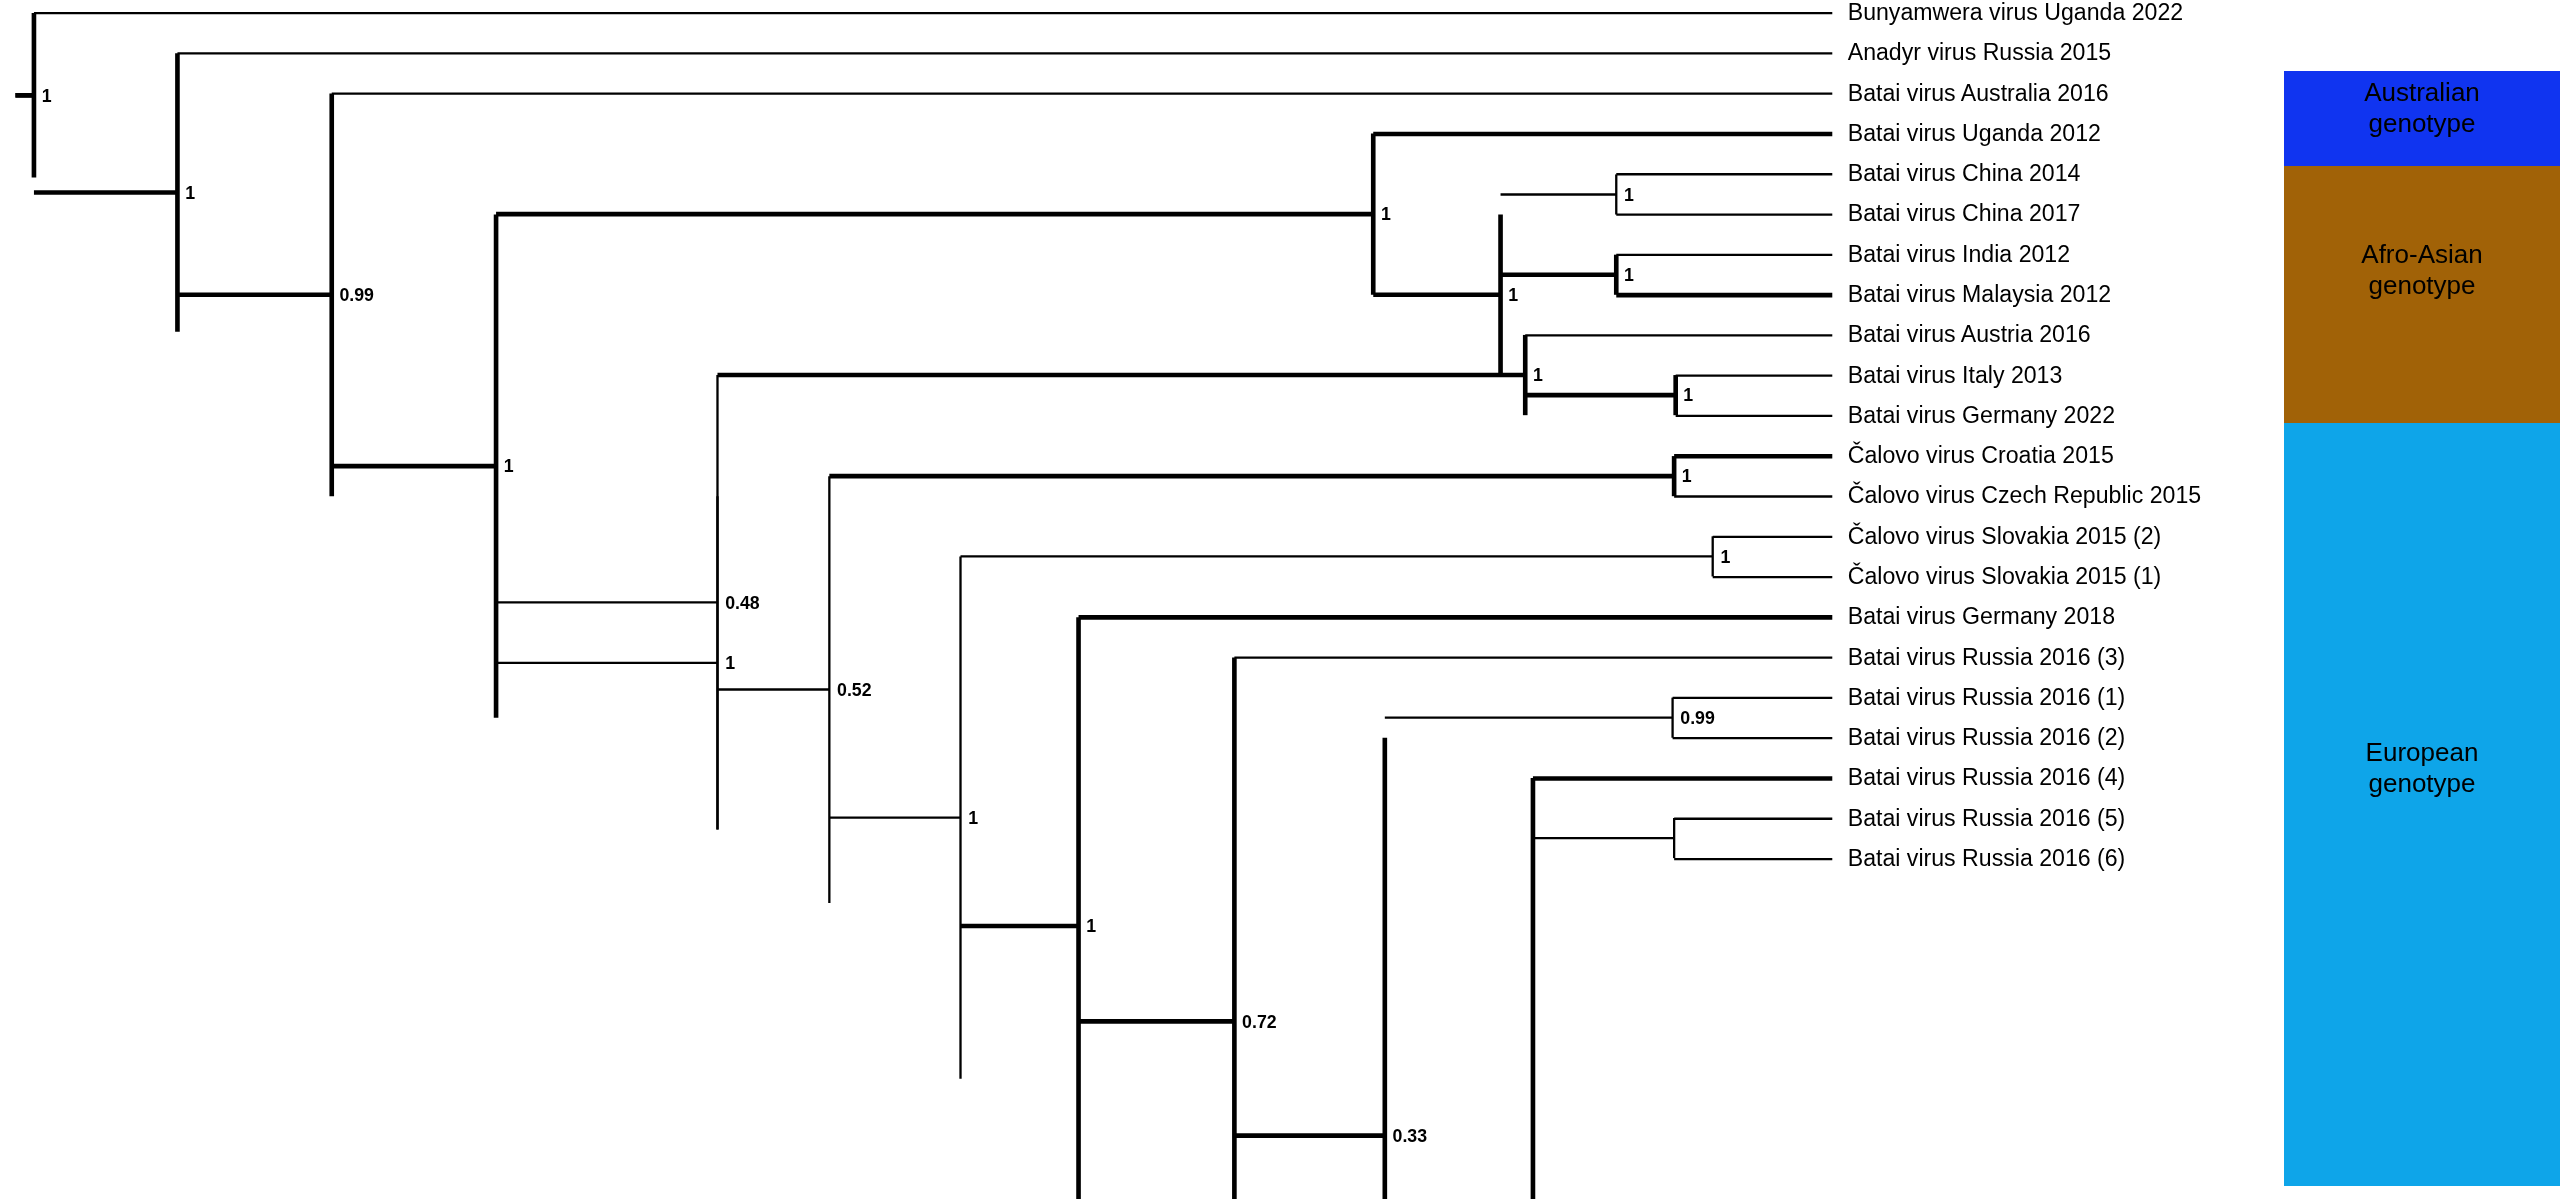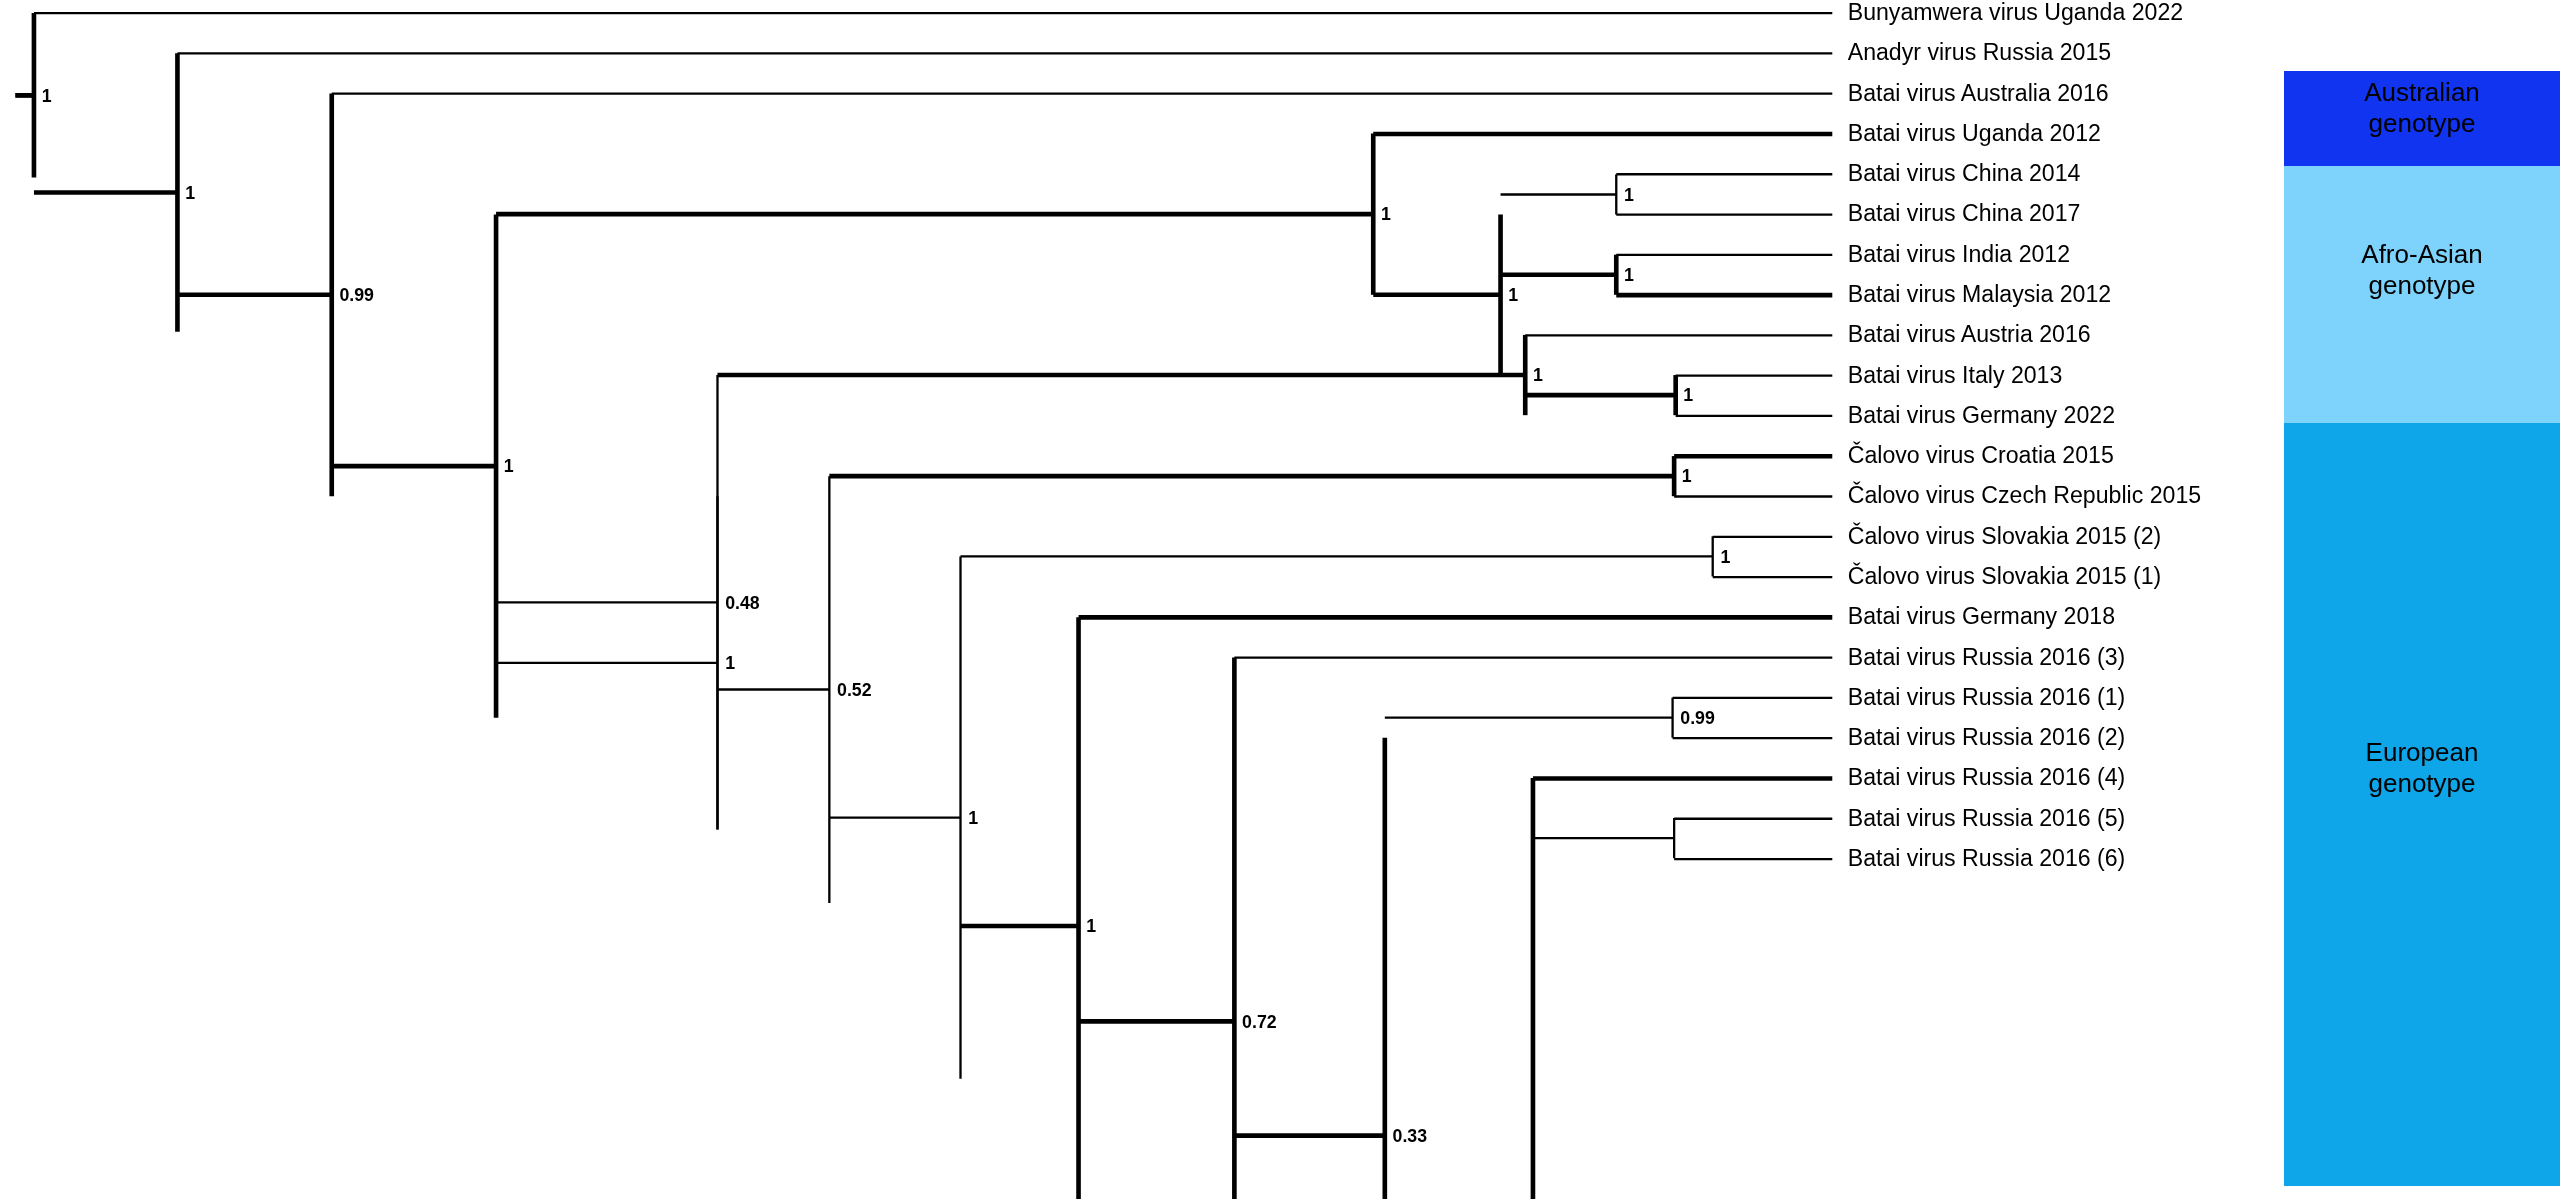--- a/index.html
+++ b/index.html
@@ -182,21 +182,21 @@
       </g>
   </svg>
 
   <div id="legend-layer">
       <div class="genotype-band" style="left: 2284px; width: 276px; top: 71px; height: 95px; background: rgb(16, 52, 240);">
         <div class="genotype-band-text" style="top: 6.2px; text-align: center;">
           <div>Australian</div>
           <div>genotype</div>
         </div>
       </div>
-      <div class="genotype-band" style="left: 2284px; width: 276px; top: 166px; height: 257px; background: #7dd3fc;">
+      <div class="genotype-band" style="left: 2284px; width: 276px; top: 166px; height: 257px; background: #a16207;">
         <div class="genotype-band-text" style="top: 73px;">
           <div>Afro-Asian</div>
           <div>genotype</div>
         </div>
       </div>
       <div class="genotype-band" style="left: 2284px; width: 276px; top: 423px; height: 763px; background: #0ea5e9;">
         <div class="genotype-band-text" style="top: 314px;">
           <div>European</div>
           <div>genotype</div>
         </div>

